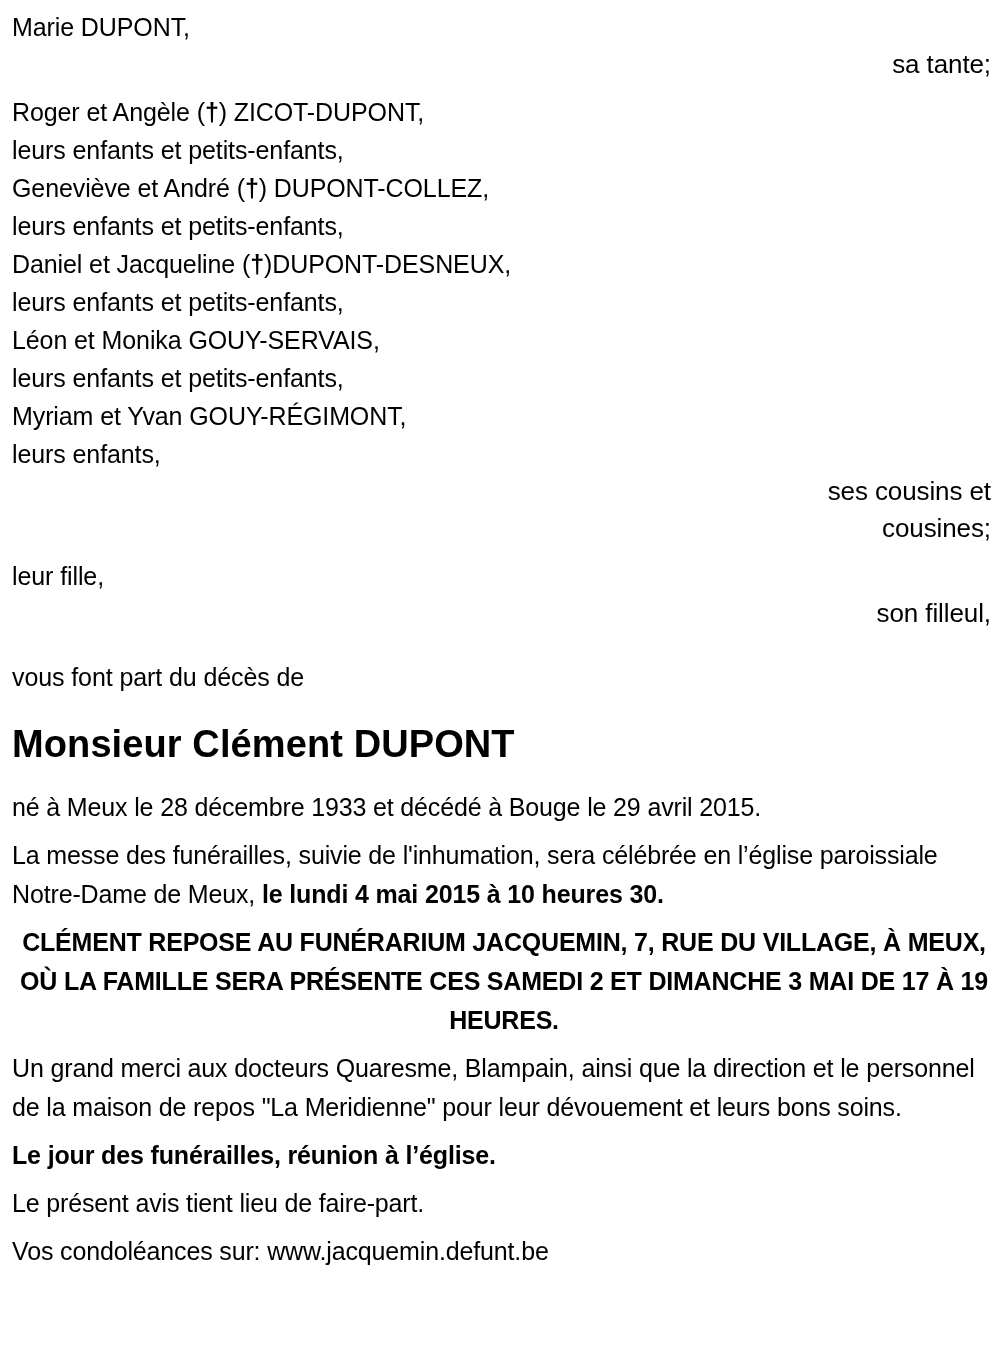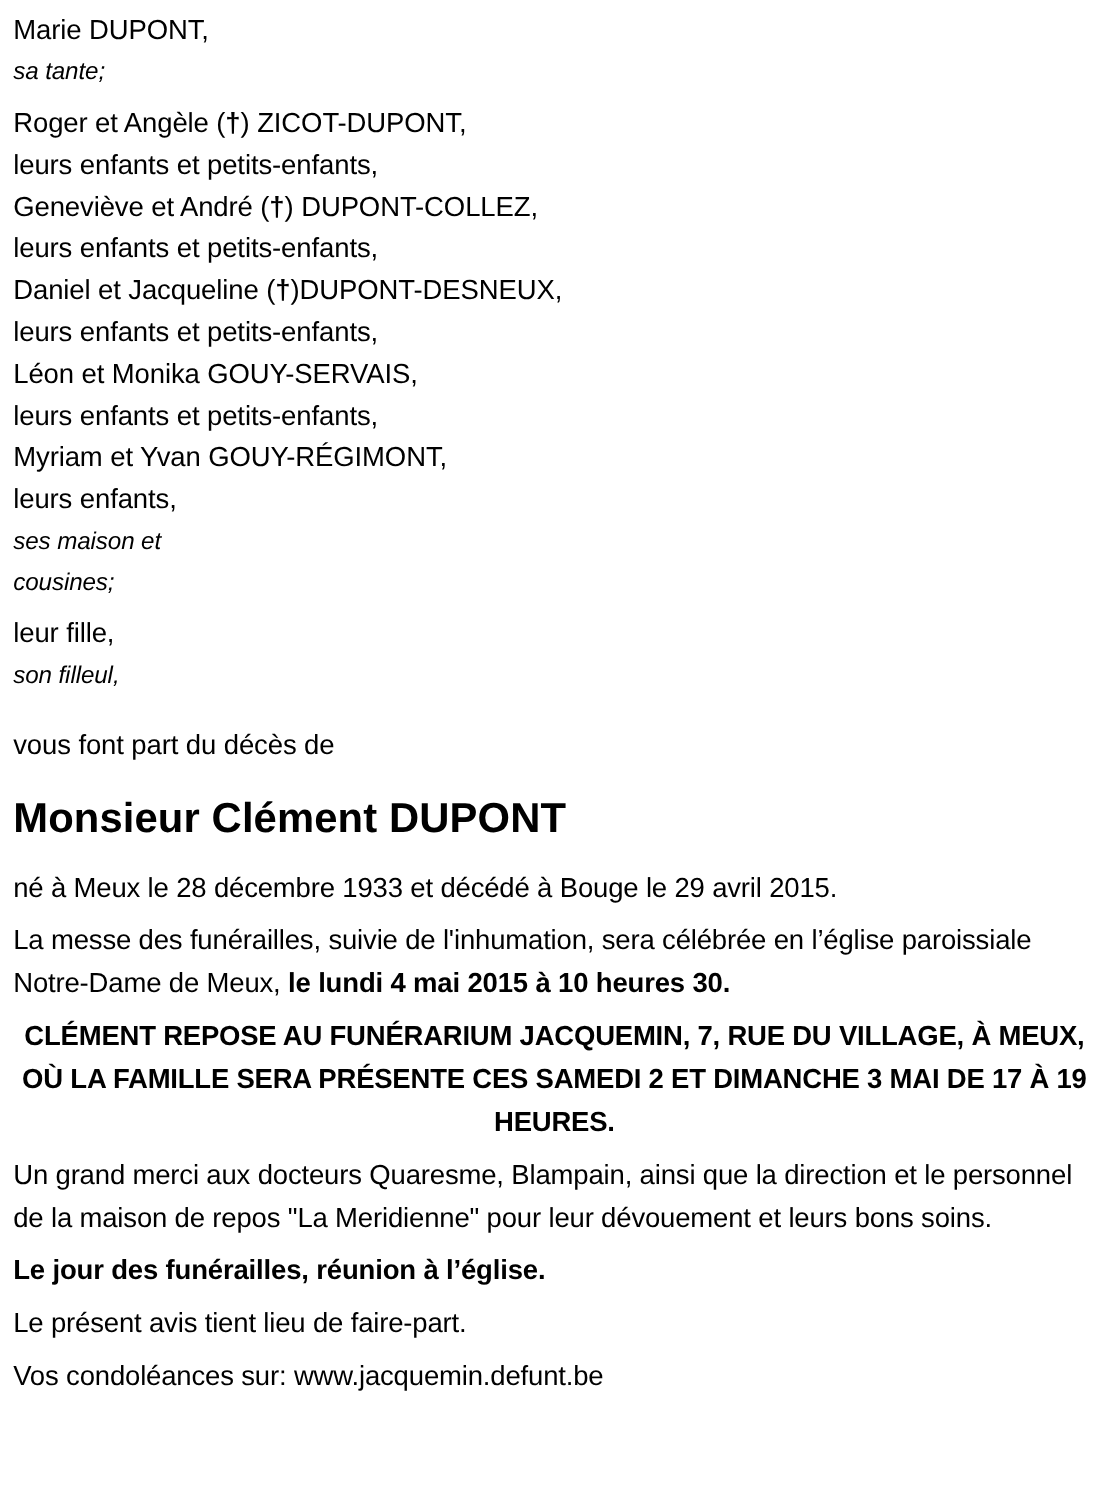--- a/index.html
+++ b/index.html
@@ -34,23 +34,23 @@
     line-height: 38px;
     letter-spacing: -0.1px;
     white-space: pre;
   }
   .name-line .dagger {
     font-weight: 700;
   }
 
   
   .relation {
-    font-size: 22px;
+    font-size: 26px;
     line-height: 37px;
-    font-style: italic;
+    text-align: right;
     padding-right: 5px;
     letter-spacing: -0.1px;
   }
   .relation.two-line {
     max-width: 100%;
   }
 
   .spacer-sm { height: 10px; }
 
   
@@ -108,21 +108,21 @@
     <div class="name-line">Roger et Angèle (<span class="dagger">†</span>) ZICOT-DUPONT,</div>
     <div class="name-line">leurs enfants et petits-enfants,</div>
     <div class="name-line">Geneviève et André (<span class="dagger">†</span>) DUPONT-COLLEZ,</div>
     <div class="name-line">leurs enfants et petits-enfants,</div>
     <div class="name-line">Daniel et Jacqueline (<span class="dagger">†</span>)DUPONT-DESNEUX,</div>
     <div class="name-line">leurs enfants et petits-enfants,</div>
     <div class="name-line">Léon et Monika GOUY-SERVAIS,</div>
     <div class="name-line">leurs enfants et petits-enfants,</div>
     <div class="name-line">Myriam et Yvan GOUY-RÉGIMONT,</div>
     <div class="name-line">leurs enfants,</div>
-    <div class="relation two-line">ses maison et</div>
+    <div class="relation two-line">ses cousins et</div>
     <div class="relation two-line">cousines;</div>
   </div>
 
   <div class="spacer-sm"></div>
 
   <div class="roster">
     <div class="name-line">leur fille,</div>
     <div class="relation">son filleul,</div>
   </div>
 

